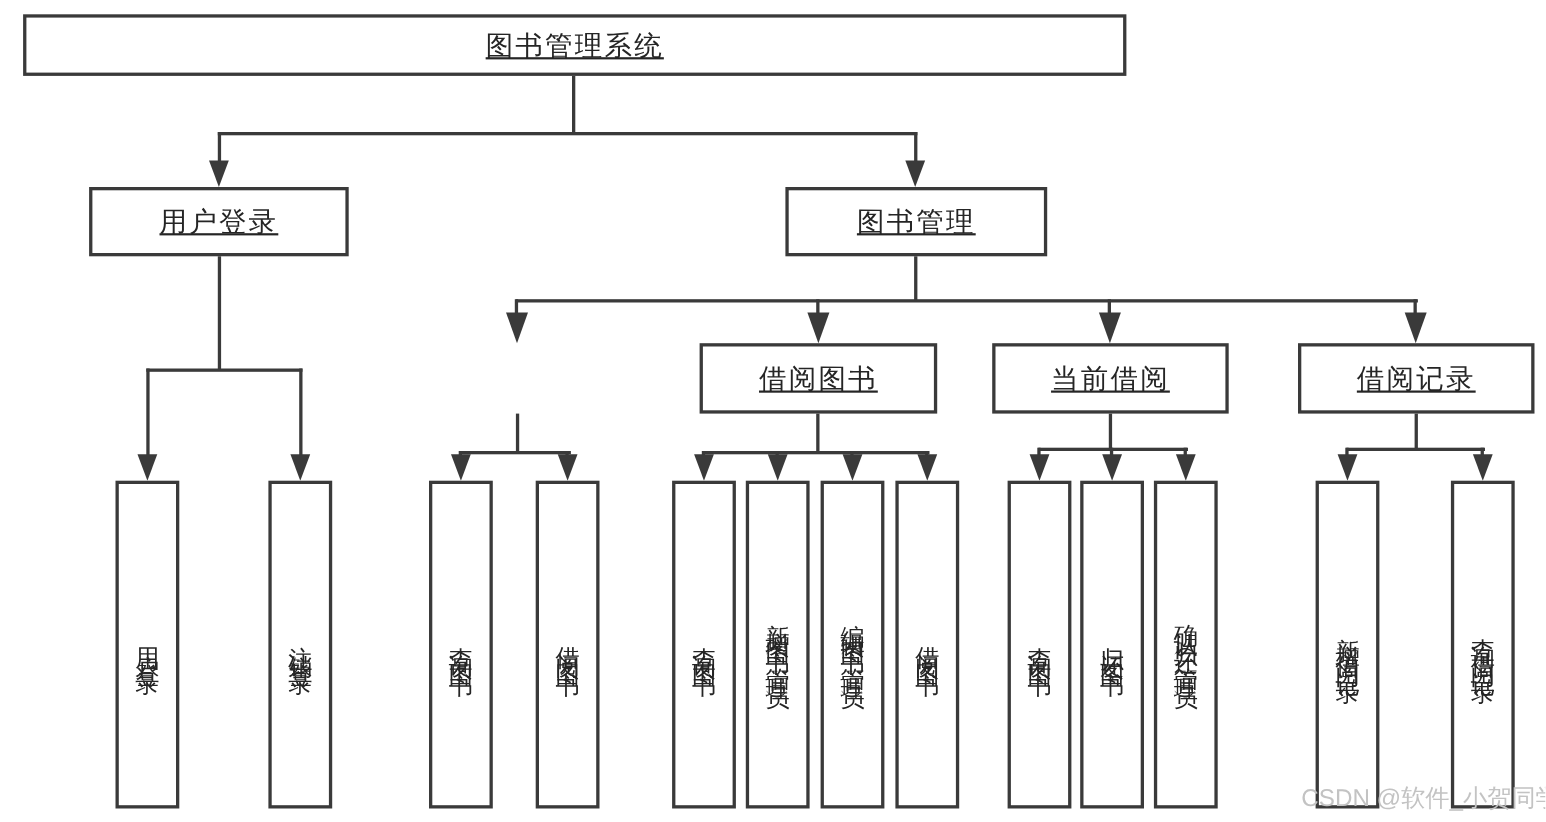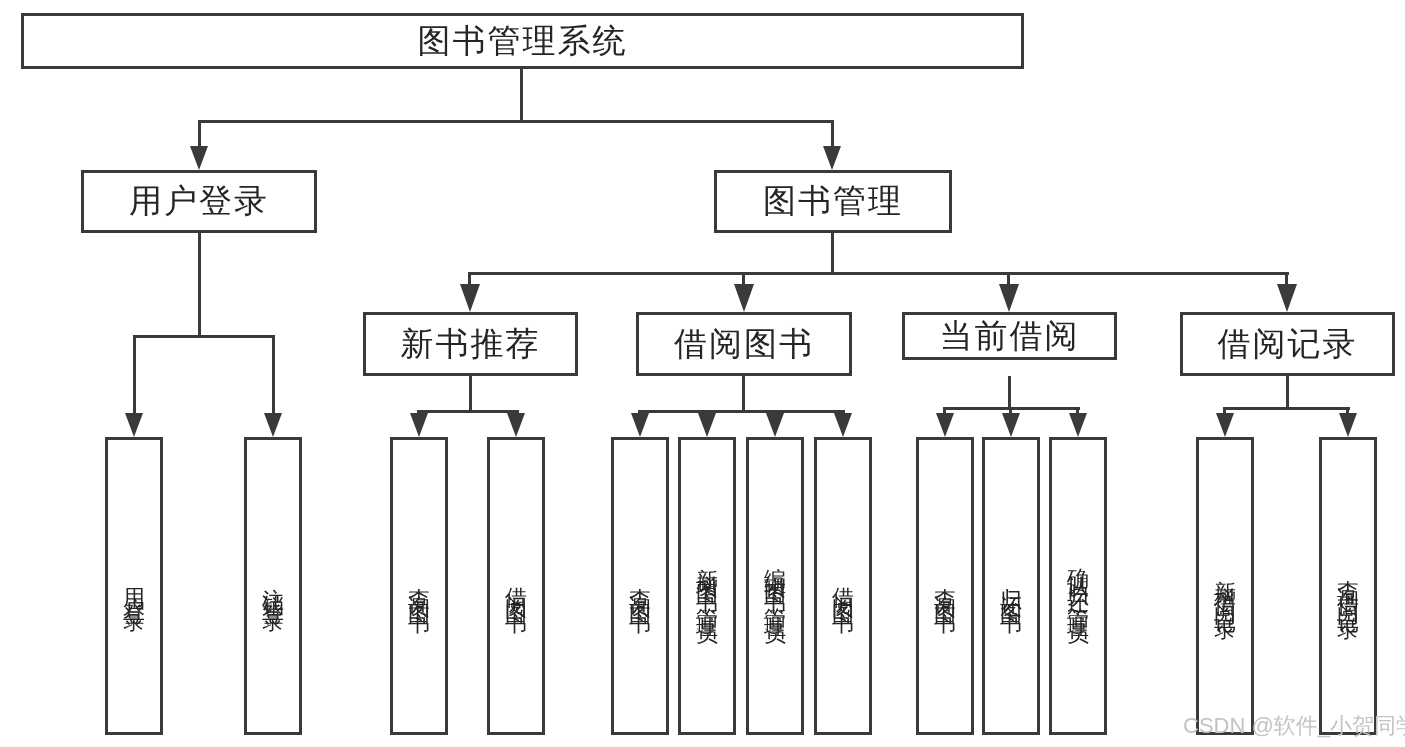--- a/index.html
+++ b/index.html
@@ -15,23 +15,24 @@
     position: absolute;
     box-sizing: border-box;
     background: #ffffff;
     border: 3px solid #3a3a3a;
     display: flex;
     align-items: center;
     justify-content: center;
     color: #252525;
   }
   .hbox span {
-    font-size: 33px;
+    font-size: 25px;
     letter-spacing: 2px;
     white-space: nowrap;
+    text-decoration: underline;
   }
   .leaf {
     top: 437px;
     width: 58px;
     height: 298px;
   }
   .vtext {
     display: block;
     writing-mode: vertical-rl;
     text-orientation: mixed;
@@ -101,27 +102,24 @@
   <div class="line" style="left:469px;top:272px;width:820px;height:3px"></div>
   <div class="line" style="left:468px;top:272px;width:3px;height:14px"></div>
   <div class="arrow big" style="left:460px;top:284px"></div>
   <div class="line" style="left:742px;top:272px;width:3px;height:14px"></div>
   <div class="arrow big" style="left:734px;top:284px"></div>
   <div class="line" style="left:1007px;top:272px;width:3px;height:14px"></div>
   <div class="arrow big" style="left:999px;top:284px"></div>
   <div class="line" style="left:1285px;top:272px;width:3px;height:14px"></div>
   <div class="arrow big" style="left:1277px;top:284px"></div>
 
-  <div class="box hbox" style="left:363px;top:312px;width:215px;height:64px">
-    <span>新书推荐</span>
-  </div>
   <div class="box hbox" style="left:636px;top:312px;width:216px;height:64px">
     <span>借阅图书</span>
   </div>
-  <div class="box hbox" style="left:902px;top:312px;width:215px;height:48px">
+  <div class="box hbox" style="left:902px;top:312px;width:215px;height:64px">
     <span>当前借阅</span>
   </div>
   <div class="box hbox" style="left:1180px;top:312px;width:215px;height:64px">
     <span>借阅记录</span>
   </div>
 
   <div class="line" style="left:469px;top:376px;width:3px;height:36px"></div>
   <div class="line" style="left:418px;top:410px;width:101px;height:3px"></div>
   <div class="line" style="left:417px;top:410px;width:3px;height:8px"></div>
   <div class="arrow" style="left:410px;top:413px"></div>

